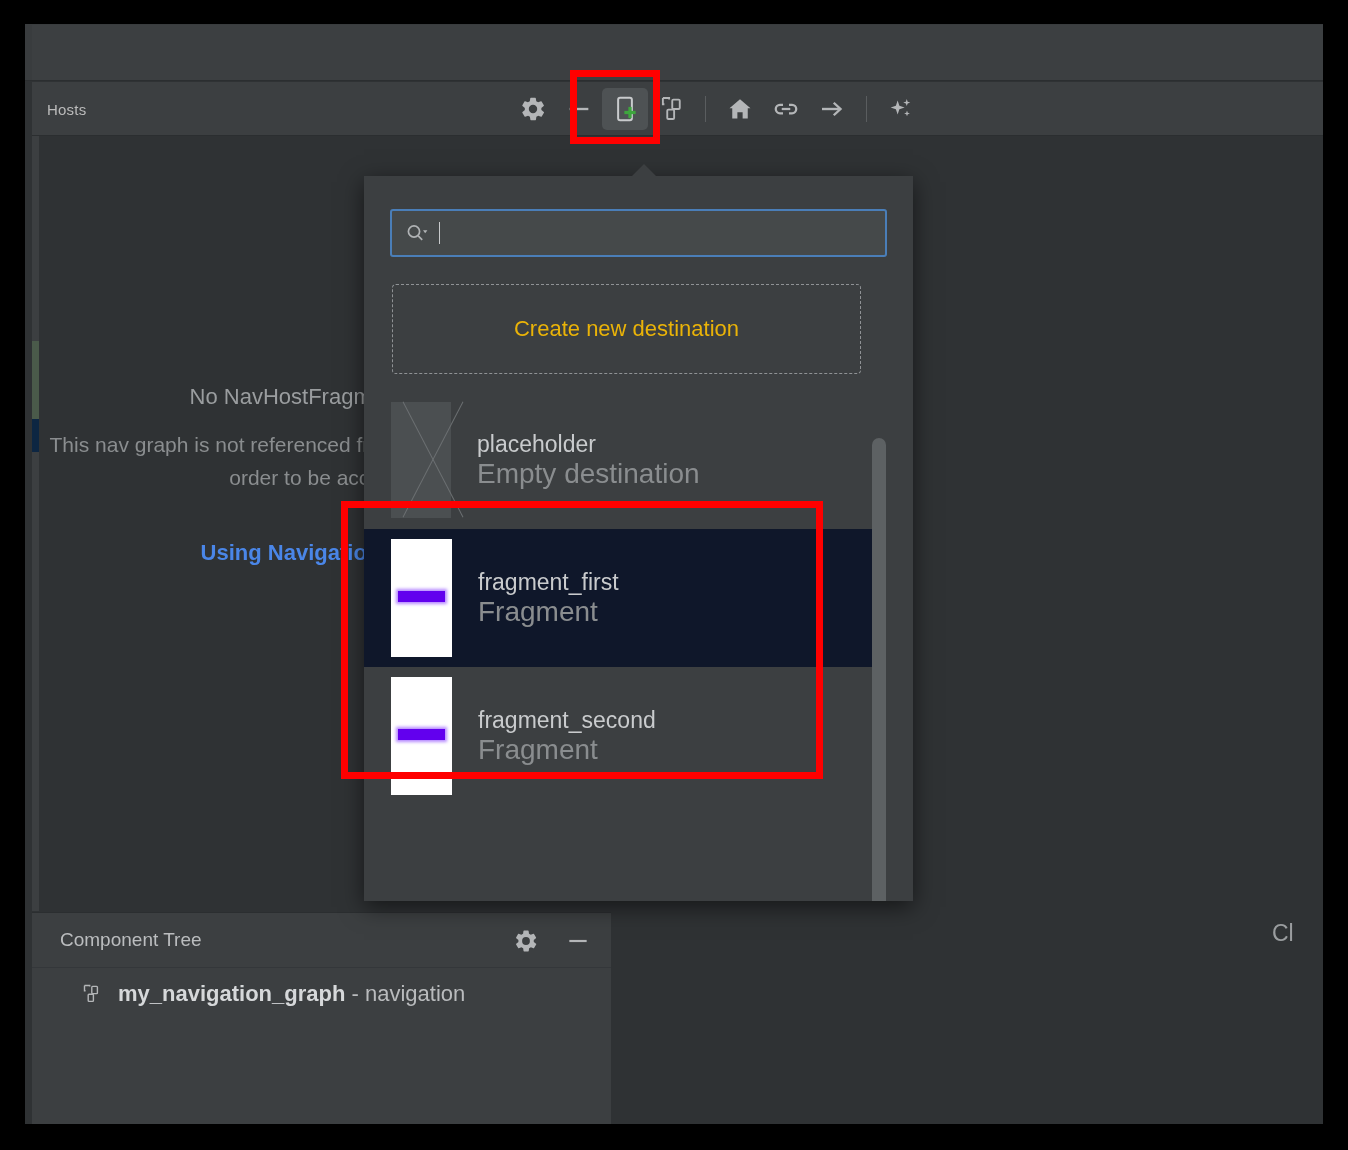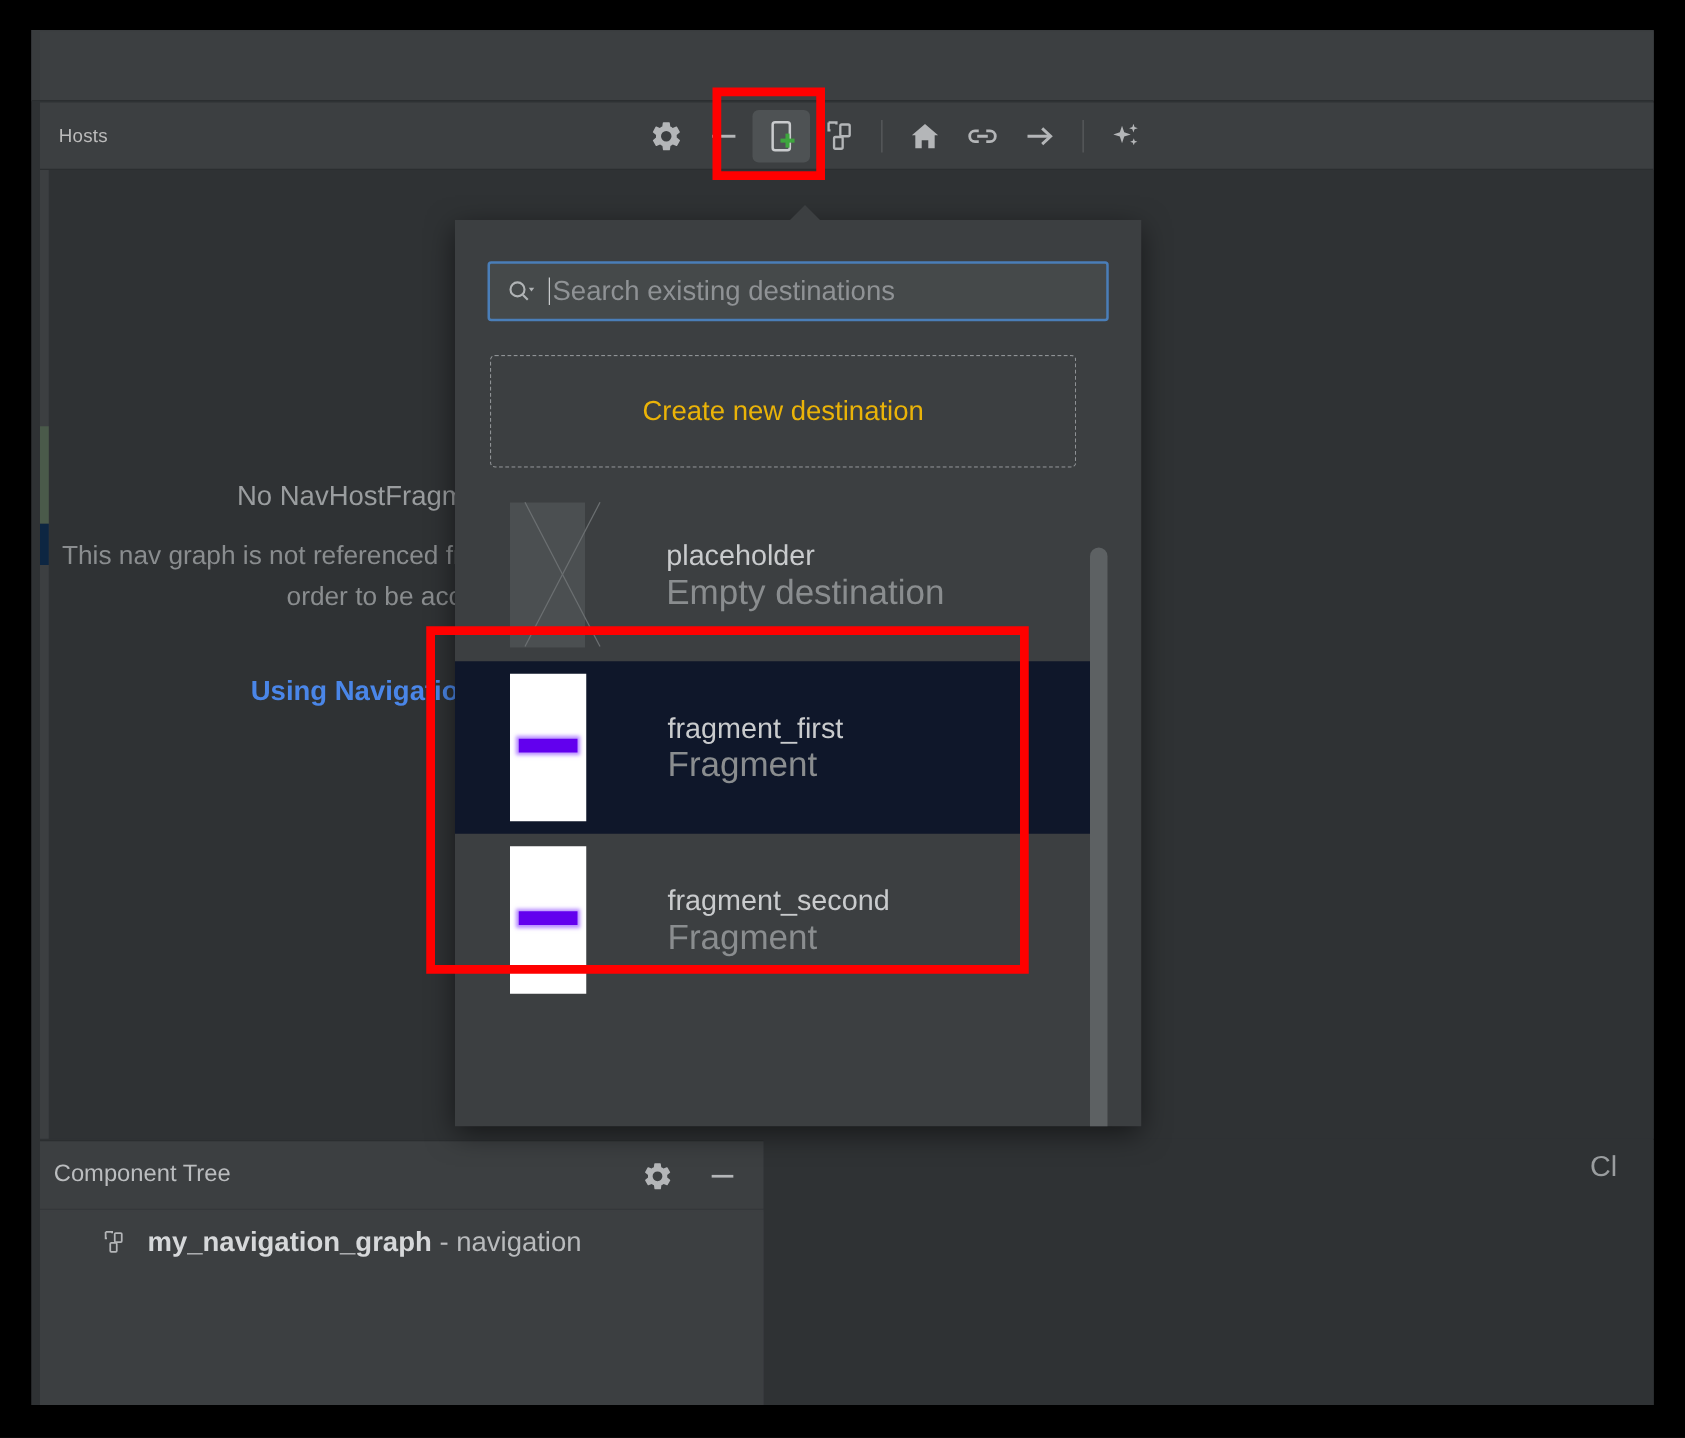--- a/index.html
+++ b/index.html
@@ -202,22 +202,21 @@
     position: absolute;
     left: 0px; top: 215px;
     width: 510px;
     height: 510px;
   }
   .dest-row {
     position: relative;
     height: 138px;
     display: flex;
     align-items: center;
-    padding-left: 44px;
-    gap: 39px;
+    padding-left: 27px;
   }
   .dest-row.hovered { background: #0f172a; }
   .dest-row .thumb { flex: none; margin-right: 26px; }
 
   .thumb-ph {
     width: 60px; height: 116px;
     background: #4b4f51;
     position: relative;
   }
   .thumb-ph .x1, .thumb-ph .x2 {
@@ -274,21 +273,21 @@
     background: #3c3f41;
     border-top: 1px solid #2b2e30;
   }
   .ct-header {
     position: relative;
     height: 55px;
     border-bottom: 1px solid #34373a;
     display: flex; align-items: center;
   }
   .ct-title {
-    margin-left: 11px;
+    margin-left: 28px;
     color: #bbbdbf;
     font-size: 19px;
   }
   .ct-actions {
     position: absolute;
     right: 10px; top: 0; height: 55px;
     display: flex; align-items: center; gap: 6px;
   }
   .ct-body {
     position: absolute;
@@ -433,21 +432,20 @@
 
       <div class="search-wrap">
         <span class="search-ico">
           <svg width="26" height="24" viewBox="0 0 26 24" fill="none" stroke="#b0b3b5" stroke-width="1.7">
             <circle cx="10" cy="10.5" r="5.6"></circle>
             <path d="M14.2 14.8 18.2 18.8"></path>
             <path d="M19 9.2h4.4l-2.2 3z" fill="#b0b3b5" stroke="none"></path>
           </svg>
         </span>
         <span class="search-caretbar"></span>
-        <span class="search-ph">Search existing destinations</span>
       </div>
 
       <div class="create-new">
         <span>Create new destination</span>
       </div>
 
       <div class="dest-list">
 
         <div class="dest-row">
           <div class="thumb">

